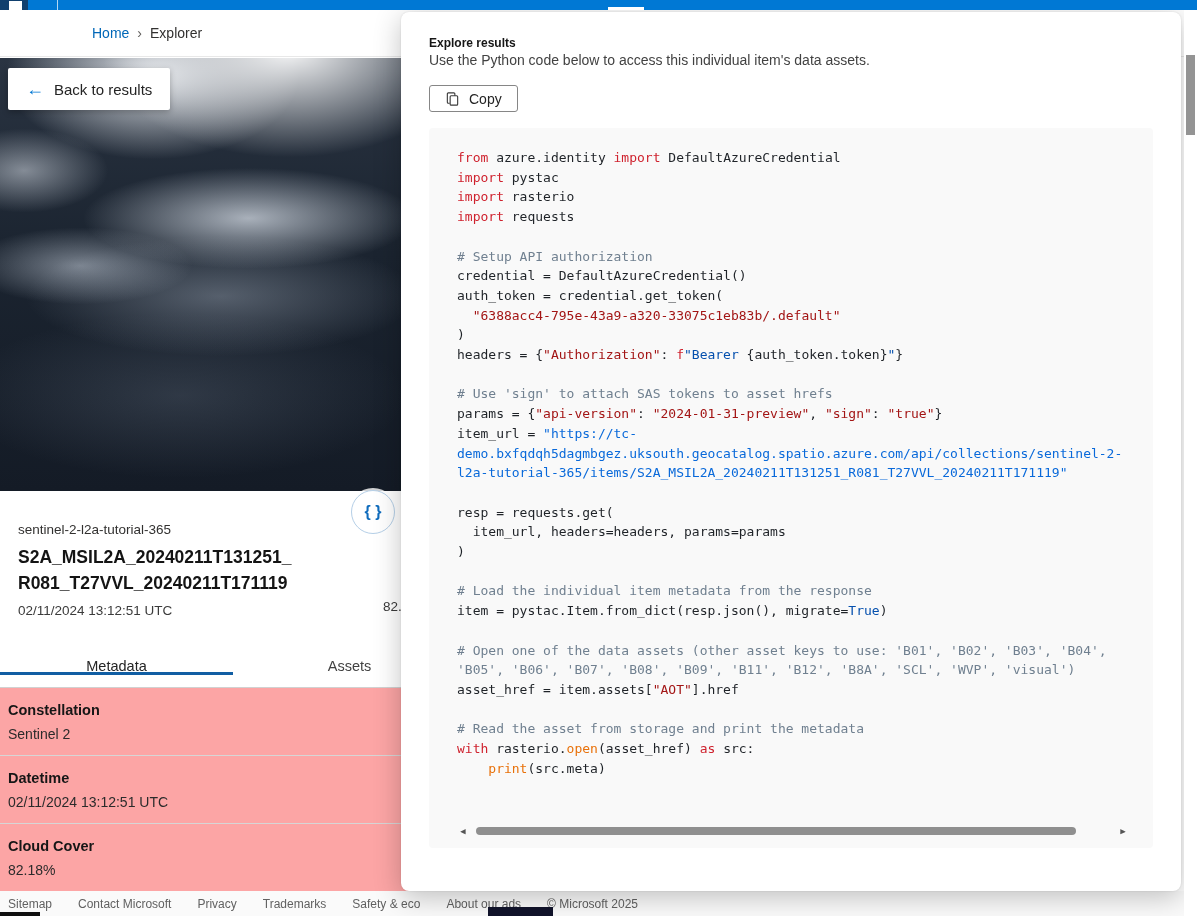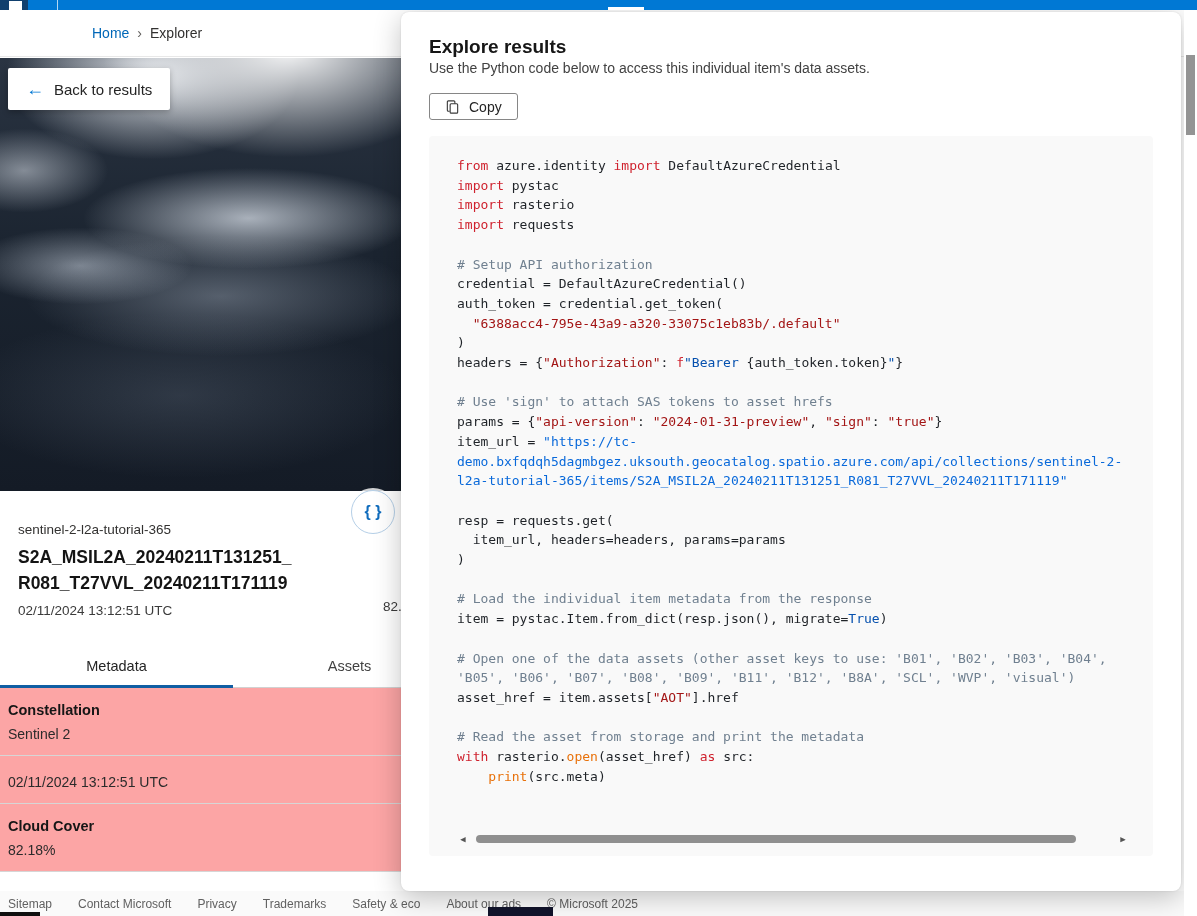--- a/index.html
+++ b/index.html
@@ -38,42 +38,42 @@
   .back-arrow{color:#0078d4;font-size:18px;line-height:1;}
   .braces-badge{position:absolute;top:490px;left:351px;width:42px;height:42px;border-radius:50%;background:#fff;
     border:1px solid #b5cfe7;color:#0f6cbd;display:flex;align-items:center;justify-content:center;
     font-size:16px;font-weight:700;z-index:3;box-shadow:0 0 0 2px rgba(255,255,255,.8);cursor:pointer;}
   .item-info{position:absolute;top:522px;left:18px;width:372px;}
   .collection{font-size:13.5px;color:#323130;}
   .item-title{margin-top:7px;font-size:17.5px;font-weight:700;color:#141414;line-height:26px;}
   .item-datetime{margin-top:7px;font-size:13.5px;color:#3b3b3b;}
   .cloud-badge{position:absolute;top:599px;left:383px;font-size:13.5px;color:#3b3b3b;z-index:1;white-space:nowrap;}
 
-  .tabs{position:absolute;top:645px;left:0;width:466px;height:42px;display:flex;border-bottom:1px solid #d1d1d1;background:#fff;}
+  .tabs{position:absolute;top:645px;left:0;width:466px;height:42px;display:flex;border-bottom:1px solid #d1d1d1;background:#fff;align-items:center;}
   .tab{flex:1;display:flex;align-items:center;justify-content:center;font-size:14.5px;color:#424242;position:relative;cursor:pointer;}
   .tab.active{color:#242424;}
   .tab.active::after{content:"";position:absolute;left:0;right:0;bottom:-1px;height:3px;background:#115ea3;}
 
   .meta-list{position:absolute;top:688px;left:0;width:488px;background:#fca5a5;}
   .meta-row{padding:12px 8px 11px 8px;border-bottom:1px solid #d6d6d6;}
   .meta-label{font-size:14.5px;font-weight:700;color:#161616;line-height:20px;}
   .meta-value{margin-top:5px;font-size:14px;color:#2b2b2b;line-height:19px;}
 
   
   .footer{position:absolute;left:0;bottom:0;width:100%;height:25px;background:#fafafa;display:flex;align-items:center;
     gap:26px;padding-left:8px;box-sizing:border-box;font-size:12px;color:#616161;z-index:1;}
   .footer span{white-space:nowrap;}
   .frag-a{position:absolute;left:0;bottom:0;width:40px;height:4px;background:#101010;z-index:2;}
   .frag-b{position:absolute;left:488px;bottom:0;width:65px;height:9px;background:#11132b;z-index:2;}
 
   
   .modal{position:absolute;left:401px;top:12px;width:780px;height:879px;background:#fff;border-radius:8px;
     box-shadow:0 6px 28px rgba(0,0,0,.24),0 0 2px rgba(0,0,0,.12);z-index:10;
     padding:24px 28px;box-sizing:border-box;}
-  .modal-title{font-size:19px;font-weight:700;color:#161616;}
+  .modal-title{font-size:12px;font-weight:700;color:#161616;}
   .modal-sub{margin-top:2px;font-size:14px;color:#424242;}
   .copy-btn{margin-top:17px;display:inline-flex;align-items:center;gap:9px;height:27px;padding:0 15px;
     background:#fff;border:1px solid #868686;border-radius:3px;font-size:14px;color:#242424;cursor:pointer;font-family:inherit;}
   .codebox{margin-top:16px;width:100%;height:720px;background:#f9f9f9;border-radius:4px;box-sizing:border-box;
     padding:20px 24px 8px 28px;display:flex;flex-direction:column;
     font-family:"DejaVu Sans Mono","Liberation Mono",monospace;font-size:13px;}
   .code-lines{flex:1;overflow:hidden;color:#1f2328;line-height:19.7px;white-space:pre-wrap;overflow-wrap:anywhere;}
   .code-line{min-height:19.7px;}
   .tok-kw{color:#cf222e;}
   .tok-s{color:#a31515;}
@@ -133,20 +133,21 @@
   <div class="tab active">Metadata</div>
   <div class="tab">Assets</div>
 </div>
 
 <div class="meta-list">
   <div class="meta-row">
     <div class="meta-label">Constellation</div>
     <div class="meta-value">Sentinel 2</div>
   </div>
   <div class="meta-row">
+    <div class="meta-label">Datetime</div>
     <div class="meta-value">02/11/2024 13:12:51 UTC</div>
   </div>
   <div class="meta-row">
     <div class="meta-label">Cloud Cover</div>
     <div class="meta-value">82.18%</div>
   </div>
 </div>
 
 <div class="footer">
   <span>Sitemap</span>

